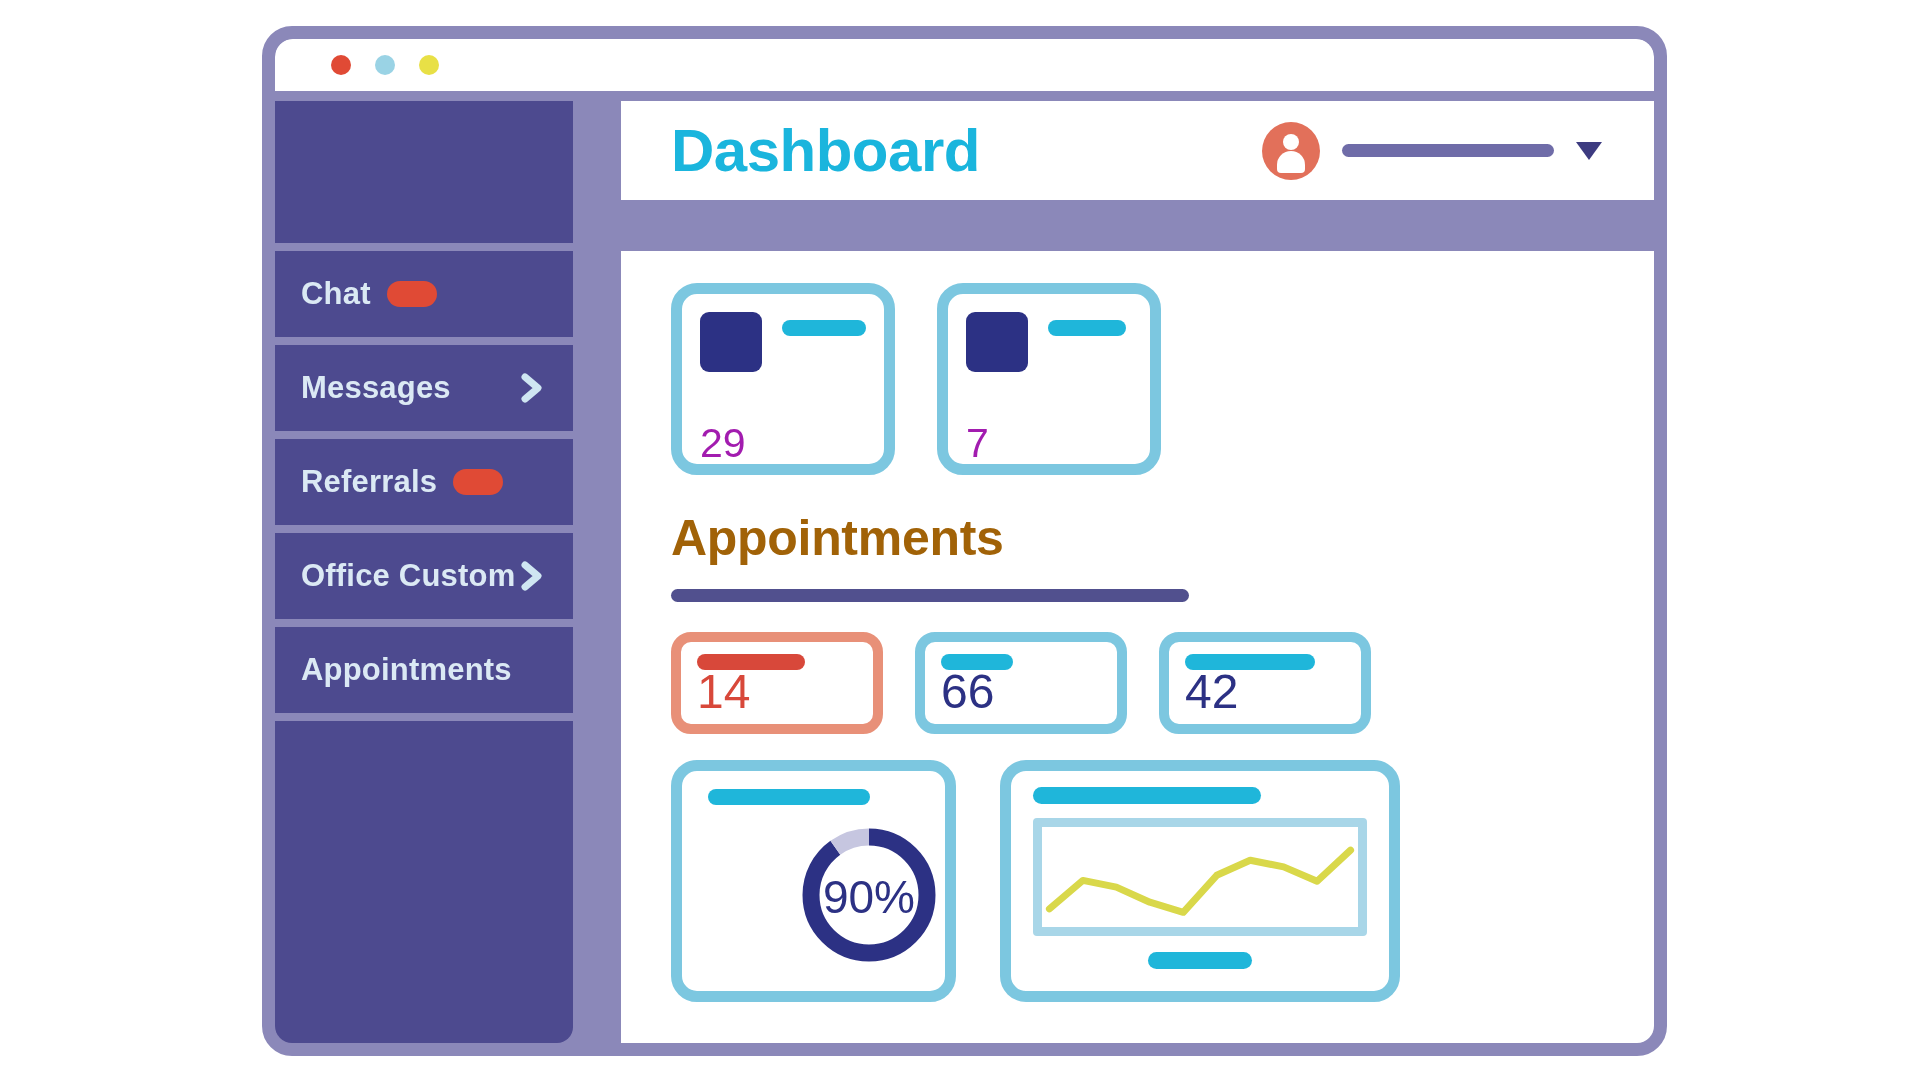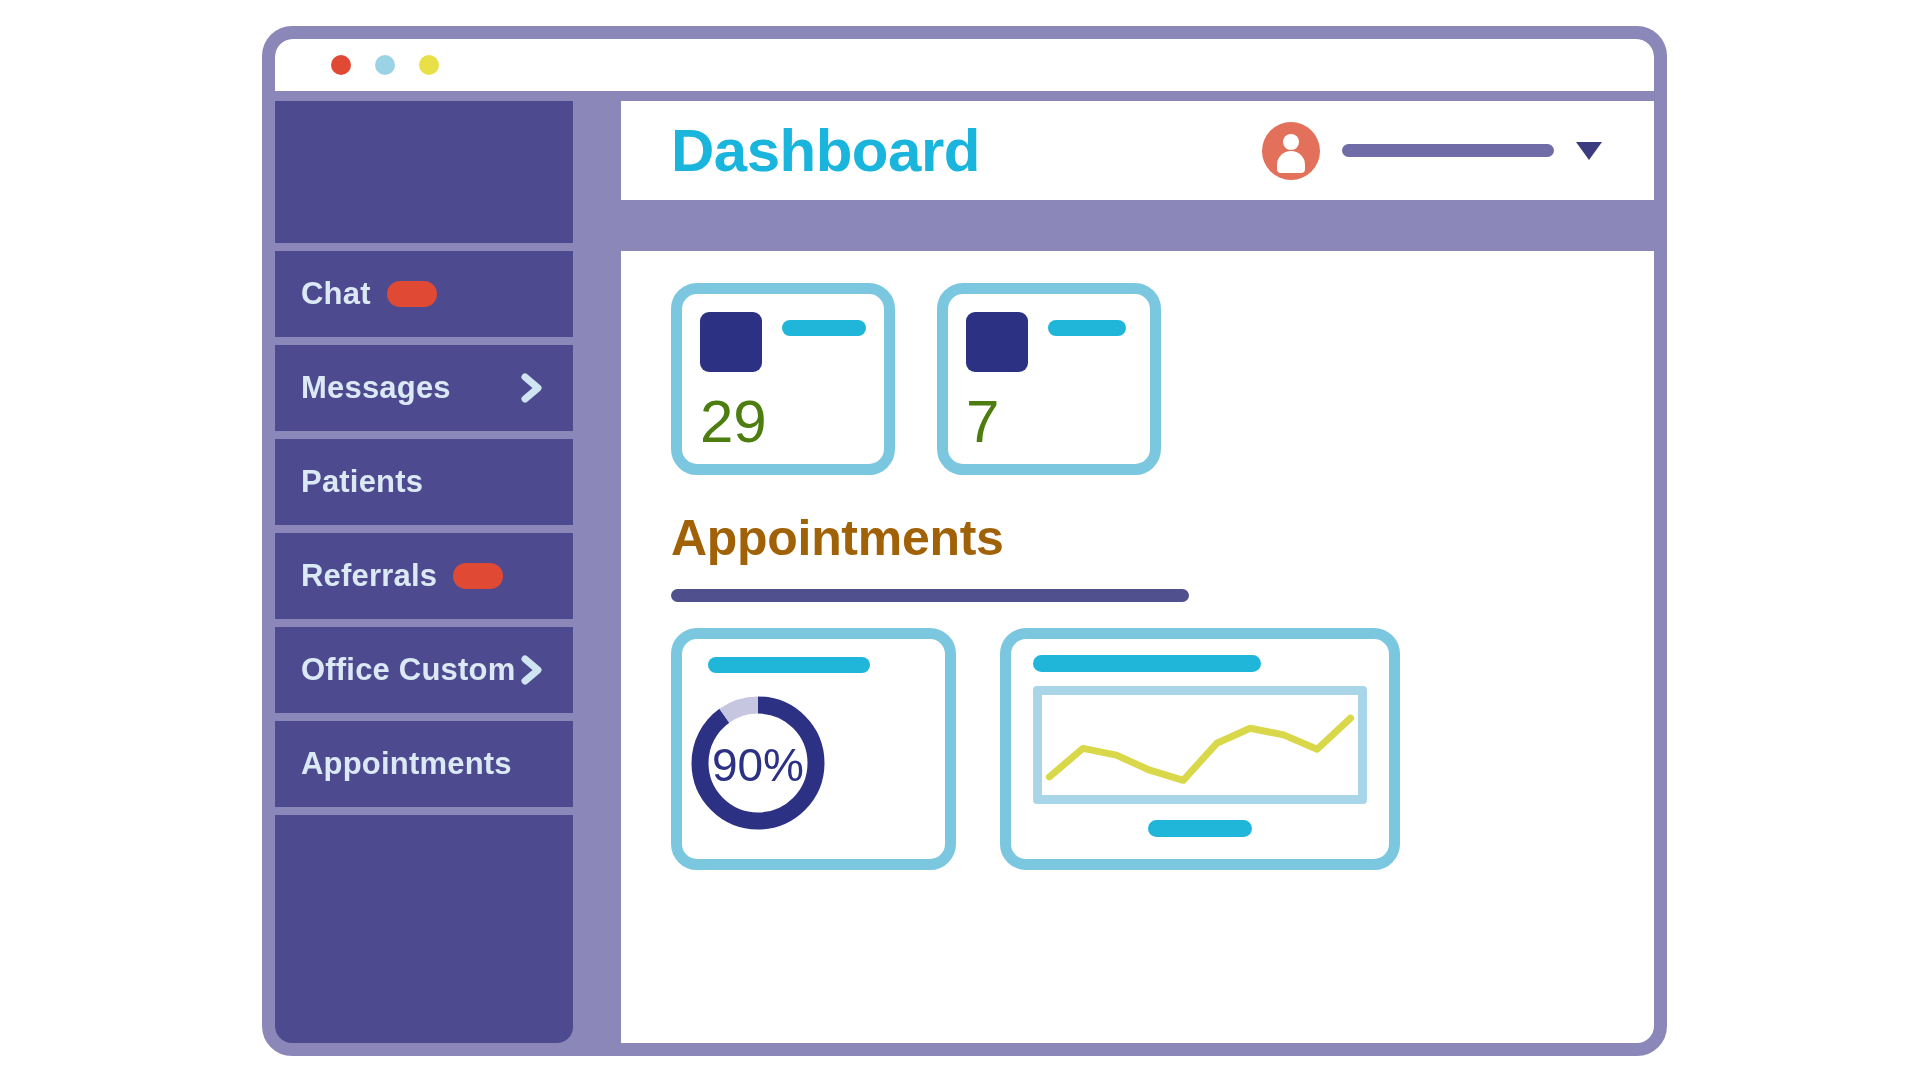--- a/index.html
+++ b/index.html
@@ -153,23 +153,23 @@
     flex: 0 0 auto;
   }
   .bar-cyan {
     height: 16px;
     background: #1fb6da;
     border-radius: 9px;
     margin-top: 8px;
   }
   .stat-value {
     margin-top: auto;
-    padding-bottom: 12px;
-    color: #4d7c0f;
-    font-size: 60px;
+    padding-bottom: 0;
+    color: #a21caf;
+    font-size: 41px;
     font-weight: 500;
     line-height: 1;
   }
 
   
   .section-head {
     margin-top: 34px;
     color: #a16207;
     font-size: 50px;
     font-weight: bold;
@@ -216,21 +216,21 @@
   .chart-row {
     margin-top: 26px;
     display: flex; gap: 44px;
   }
   .donut-card {
     width: 285px; height: 242px;
     border: 11px solid #7cc7e0;
     border-radius: 26px;
     background: #ffffff;
     padding: 18px 0 0 0;
-    display: flex; flex-direction: column; align-items: flex-start;
+    display: flex; flex-direction: column; align-items: flex-end;
   }
   .donut-head {
     width: 162px; height: 16px;
     background: #1fb6da;
     border-radius: 9px;
     align-self: flex-start;
     margin-left: 26px;
   }
   .donut-wrap { position: relative; margin-top: 14px; }
   .donut-label {
@@ -294,23 +294,20 @@
 
       <div class="side-block side-item">
         <span class="label">Messages</span>
         <span class="chev">
           <svg width="30" height="32" viewBox="0 0 30 32">
               <path d="M8 5 L21 16 L8 27" fill="none" stroke="#cfe6f2" stroke-width="7" stroke-linecap="round" stroke-linejoin="round"></path>
             </svg>
         </span>
       </div>
 
-      <div class="side-block side-item">
-        <span class="label">Patients</span>
-      </div>
 
       <div class="side-block side-item">
         <span class="label">Referrals</span>
         <span class="badge-pill"></span>
       </div>
 
 
       <div class="side-block side-item">
         <span class="label">Office Custom</span>
         <span class="chev">
@@ -351,20 +348,34 @@
             <span class="sq-icon"></span>
             <span class="bar-cyan" style="width:78px"></span>
           </div>
           <div class="stat-value">7</div>
         </div>
       </section>
 
       <h2 class="section-head">Appointments</h2>
       <div class="section-rule"></div>
 
+      <section class="metric-row">
+        <div class="metric-card warn">
+          <span class="metric-bar" style="width:108px; display:block"></span>
+          <span class="metric-value">14</span>
+        </div>
+        <div class="metric-card">
+          <span class="metric-bar" style="width:72px; display:block"></span>
+          <span class="metric-value">66</span>
+        </div>
+        <div class="metric-card">
+          <span class="metric-bar" style="width:130px; display:block"></span>
+          <span class="metric-value">42</span>
+        </div>
+      </section>
 
       <section class="chart-row">
 
         <div class="donut-card">
           <span class="donut-head"></span>
           <div class="donut-wrap">
             <svg id="donut-svg" width="152" height="152" viewBox="0 0 152 152">
                 <circle cx="76" cy="76" r="58" fill="none" stroke="#2c3184" stroke-width="17" stroke-dasharray="327.9822730347744 364.424747816416" stroke-dashoffset="0" transform="rotate(-90 76 76)"></circle>
                 <circle cx="76" cy="76" r="58" fill="none" stroke="#c6c6e0" stroke-width="17" stroke-dasharray="36.44247478164161 364.424747816416" stroke-dashoffset="-327.9822730347744" transform="rotate(-90 76 76)"></circle>
               </svg>

